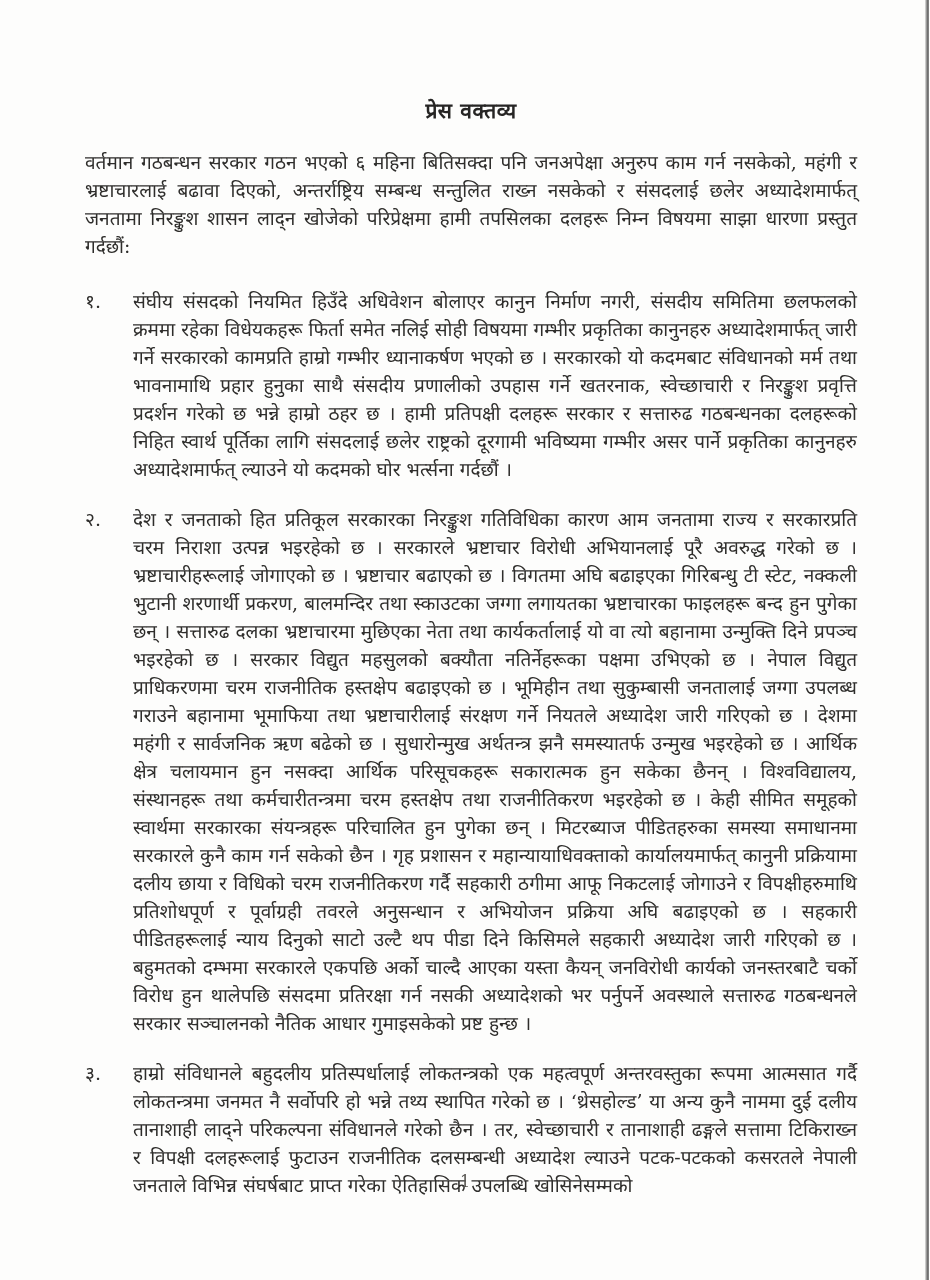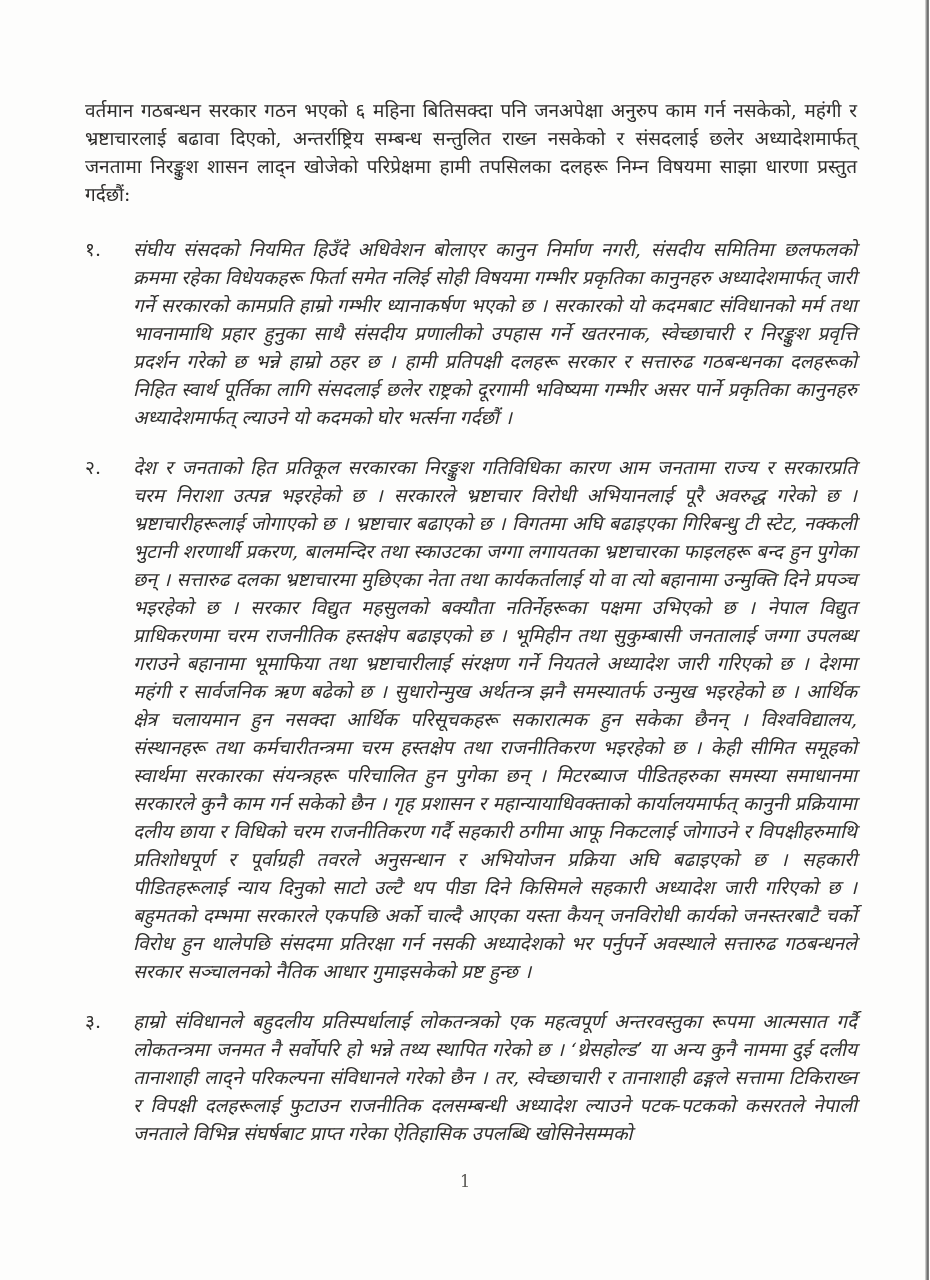--- a/index.html
+++ b/index.html
@@ -53,38 +53,38 @@
   .num-item .num {
     flex: 0 0 48px;
     font-size: 19px;
     line-height: 28px;
   }
   .num-item .txt {
     flex: 1;
     font-size: 19px;
     line-height: 28px;
     text-align: justify;
-    font-style: italic;
   }
   .page-number {
     position: absolute;
     top: 1172px;
     left: 0;
     width: 930px;
     text-align: center;
     font-size: 16px;
     color: #55534f;
   }
 </style>
 </head>
 <body>
 
 <div class="page">
   <div class="content">
 
+    <div class="doc-title">प्रेस वक्तव्य</div>
 
     <p class="intro">वर्तमान गठबन्धन सरकार गठन भएको ६ महिना बितिसक्दा पनि जनअपेक्षा अनुरुप काम गर्न नसकेको, महंगी र भ्रष्टाचारलाई बढावा दिएको, अन्तर्राष्ट्रिय सम्बन्ध सन्तुलित राख्न नसकेको र संसदलाई छलेर अध्यादेशमार्फत् जनतामा निरङ्कुश शासन लाद्न खोजेको परिप्रेक्षमा हामी तपसिलका दलहरू निम्न विषयमा साझा धारणा प्रस्तुत गर्दछौं:</p>
 
     <div class="num-item">
       <div class="num">१.</div>
       <div class="txt">संघीय संसदको नियमित हिउँदे अधिवेशन बोलाएर कानुन निर्माण नगरी, संसदीय समितिमा छलफलको क्रममा रहेका विधेयकहरू फिर्ता समेत नलिई सोही विषयमा गम्भीर प्रकृतिका कानुनहरु अध्यादेशमार्फत् जारी गर्ने सरकारको कामप्रति हाम्रो गम्भीर ध्यानाकर्षण भएको छ । सरकारको यो कदमबाट संविधानको मर्म तथा भावनामाथि प्रहार हुनुका साथै संसदीय प्रणालीको उपहास गर्ने खतरनाक, स्वेच्छाचारी र निरङ्कुश प्रवृत्ति प्रदर्शन गरेको छ भन्ने हाम्रो ठहर छ । हामी प्रतिपक्षी दलहरू सरकार र सत्तारुढ गठबन्धनका दलहरूको निहित स्वार्थ पूर्तिका लागि संसदलाई छलेर राष्ट्रको दूरगामी भविष्यमा गम्भीर असर पार्ने प्रकृतिका कानुनहरु अध्यादेशमार्फत् ल्याउने यो कदमको घोर भर्त्सना गर्दछौं ।</div>
     </div>
 
     <div class="num-item">
       <div class="num">२.</div>

